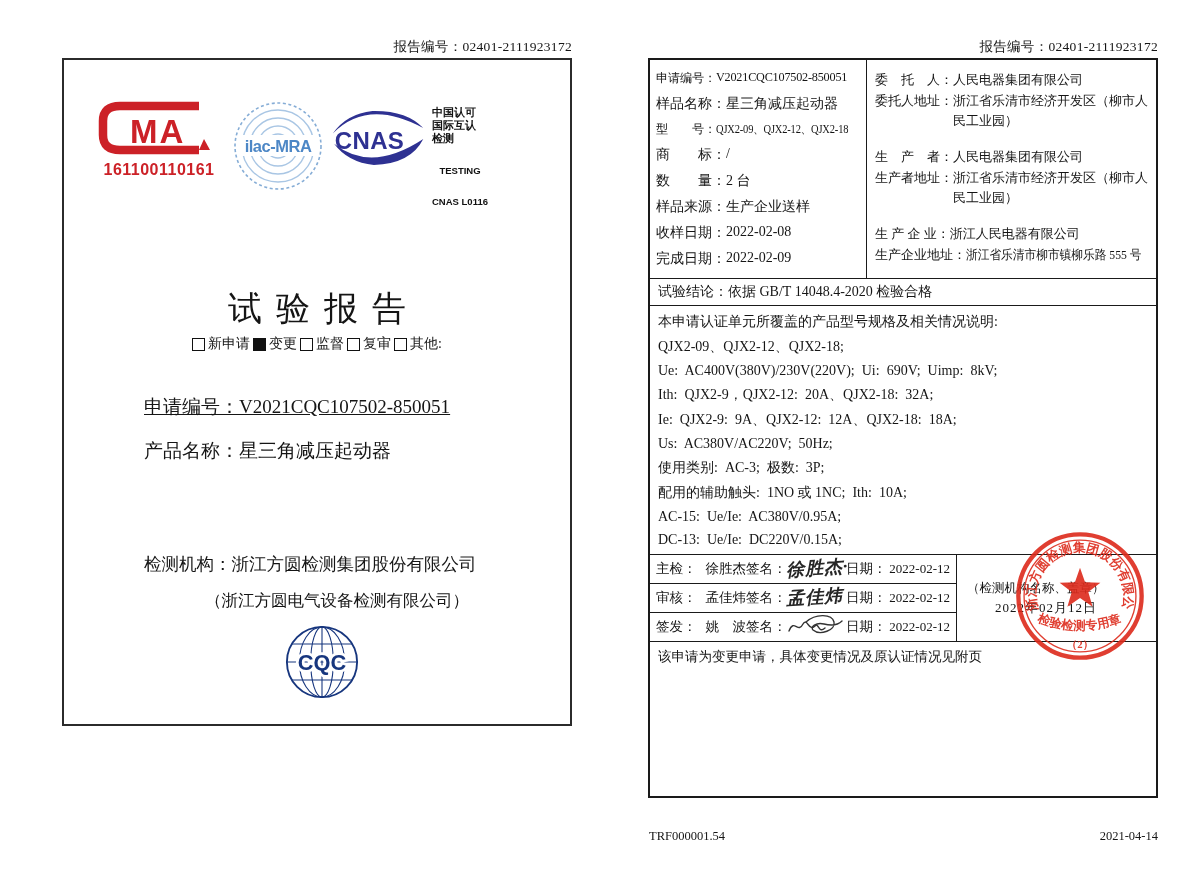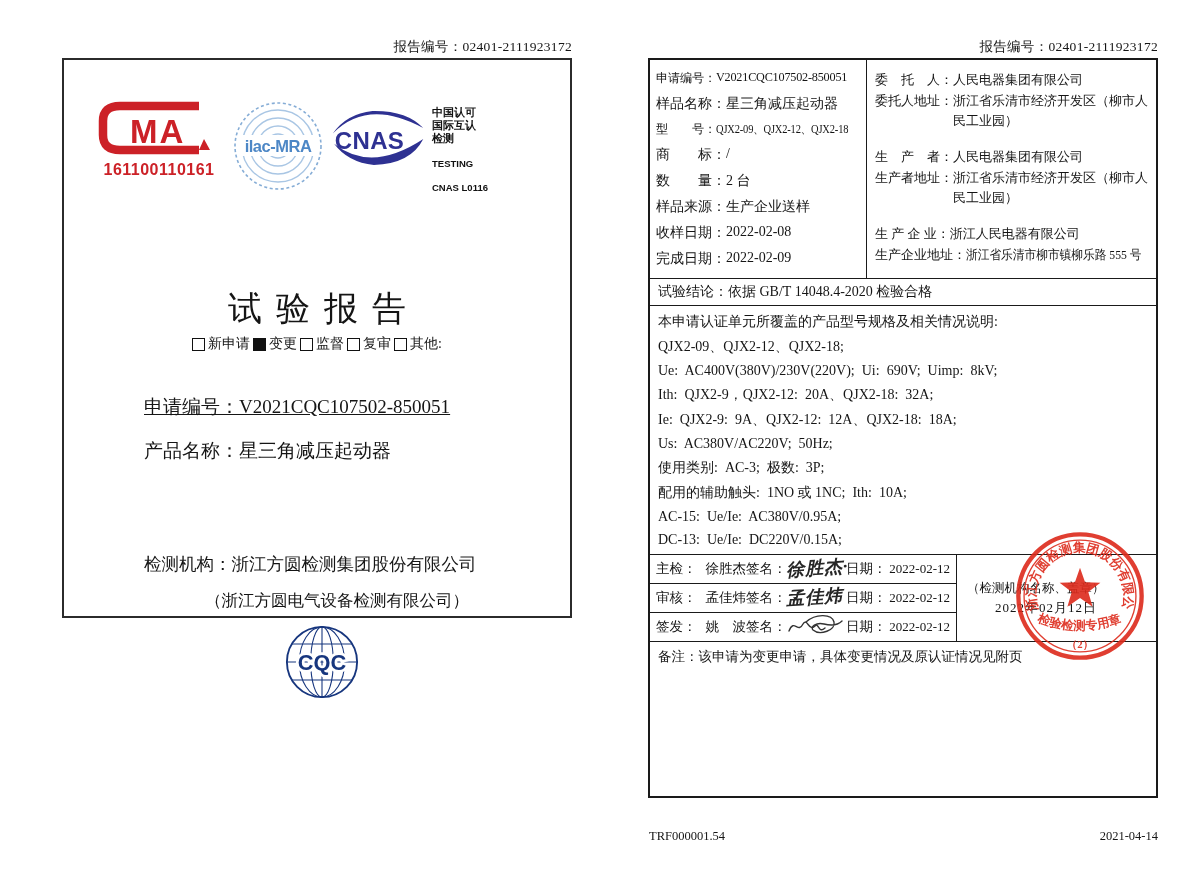--- a/index.html
+++ b/index.html
@@ -7,29 +7,29 @@
           font-family:"Liberation Serif","DejaVu Serif",serif;color:#151515;overflow:hidden;}
   .latin{font-family:"Liberation Serif","DejaVu Serif",serif;}
   .sans{font-family:"Liberation Sans","DejaVu Sans",sans-serif;}
 
   
   .hdr{position:absolute;top:38px;font-size:13.5px;letter-spacing:.3px;}
   .hdr-left{right:628px;}
   .hdr-right{right:42px;border-bottom:1.5px solid #333;padding-bottom:2px;}
 
   
-  .frame{position:absolute;left:62px;top:58px;width:510px;height:560px;
+  .frame{position:absolute;left:62px;top:58px;width:510px;height:668px;
          border:2.5px solid #2b2b2b;box-sizing:border-box;}
   .cma{position:absolute;left:30px;top:41px;width:130px;text-align:center;}
   .cma-num{font-family:"Liberation Sans","DejaVu Sans",sans-serif;font-weight:bold;
            font-size:16px;color:#cc2127;letter-spacing:.5px;margin-top:2px;}
   .ilac{position:absolute;left:168px;top:40px;}
   .cnas{position:absolute;left:266px;top:46px;display:flex;gap:6px;}
   .cnas-cap{font-size:11px;line-height:13px;font-weight:bold;color:#111;}
-  .cnas-sub{font-size:9.5px;line-height:11px;font-weight:bold;color:#111;margin-top:13px;}
+  .cnas-sub{font-size:9.5px;line-height:11px;font-weight:bold;color:#111;margin-top:20px;text-align:center;}
   .title1{position:absolute;top:150px;left:0;width:100%;text-align:center;
           font-size:32px;letter-spacing:6px;font-weight:500;}
   .title2{position:absolute;top:226px;left:0;width:100%;text-align:center;
           font-size:34px;letter-spacing:14px;text-indent:14px;font-weight:500;}
   .cbrow{position:absolute;top:275px;left:0;width:100%;display:flex;justify-content:center;
          gap:3px;font-size:14px;}
   .cb{display:flex;align-items:center;}
   .box{display:inline-block;width:11px;height:11px;border:1.3px solid #111;margin-right:3px;}
   .box.filled{background:#111;}
   .lfield{position:absolute;left:80px;font-size:19px;white-space:nowrap;}
@@ -299,21 +299,20 @@
             <span class="s-date latin">2022-02-12</span>
         </div>
       </div>
       <div class="sig-right">
         <div>（检测机构名称、盖章）</div>
         <div class="stampline2">2022年02月12日</div>
       </div>
     </div>
 
     <div class="sec-note">
-        <span>备注：</span>
         <span>该申请为变更申请，具体变更情况及原认证情况见附页</span>
       </div>
 
     <svg class="stamp" viewBox="0 0 200 200">
       <defs>
         <path id="ringpath" d="M 38,122.6 A 66,66 0 1 1 162,122.6" fill="none"></path>
         <path id="botpath" d="M 36,138 A 170,170 0 0 0 164,138" fill="none"></path>
       </defs>
       <circle cx="100" cy="100" r="92" fill="none" stroke="#dd2a1b" stroke-width="6.5"></circle>
       <circle cx="100" cy="100" r="83.5" fill="none" stroke="#dd2a1b" stroke-width="2"></circle>

